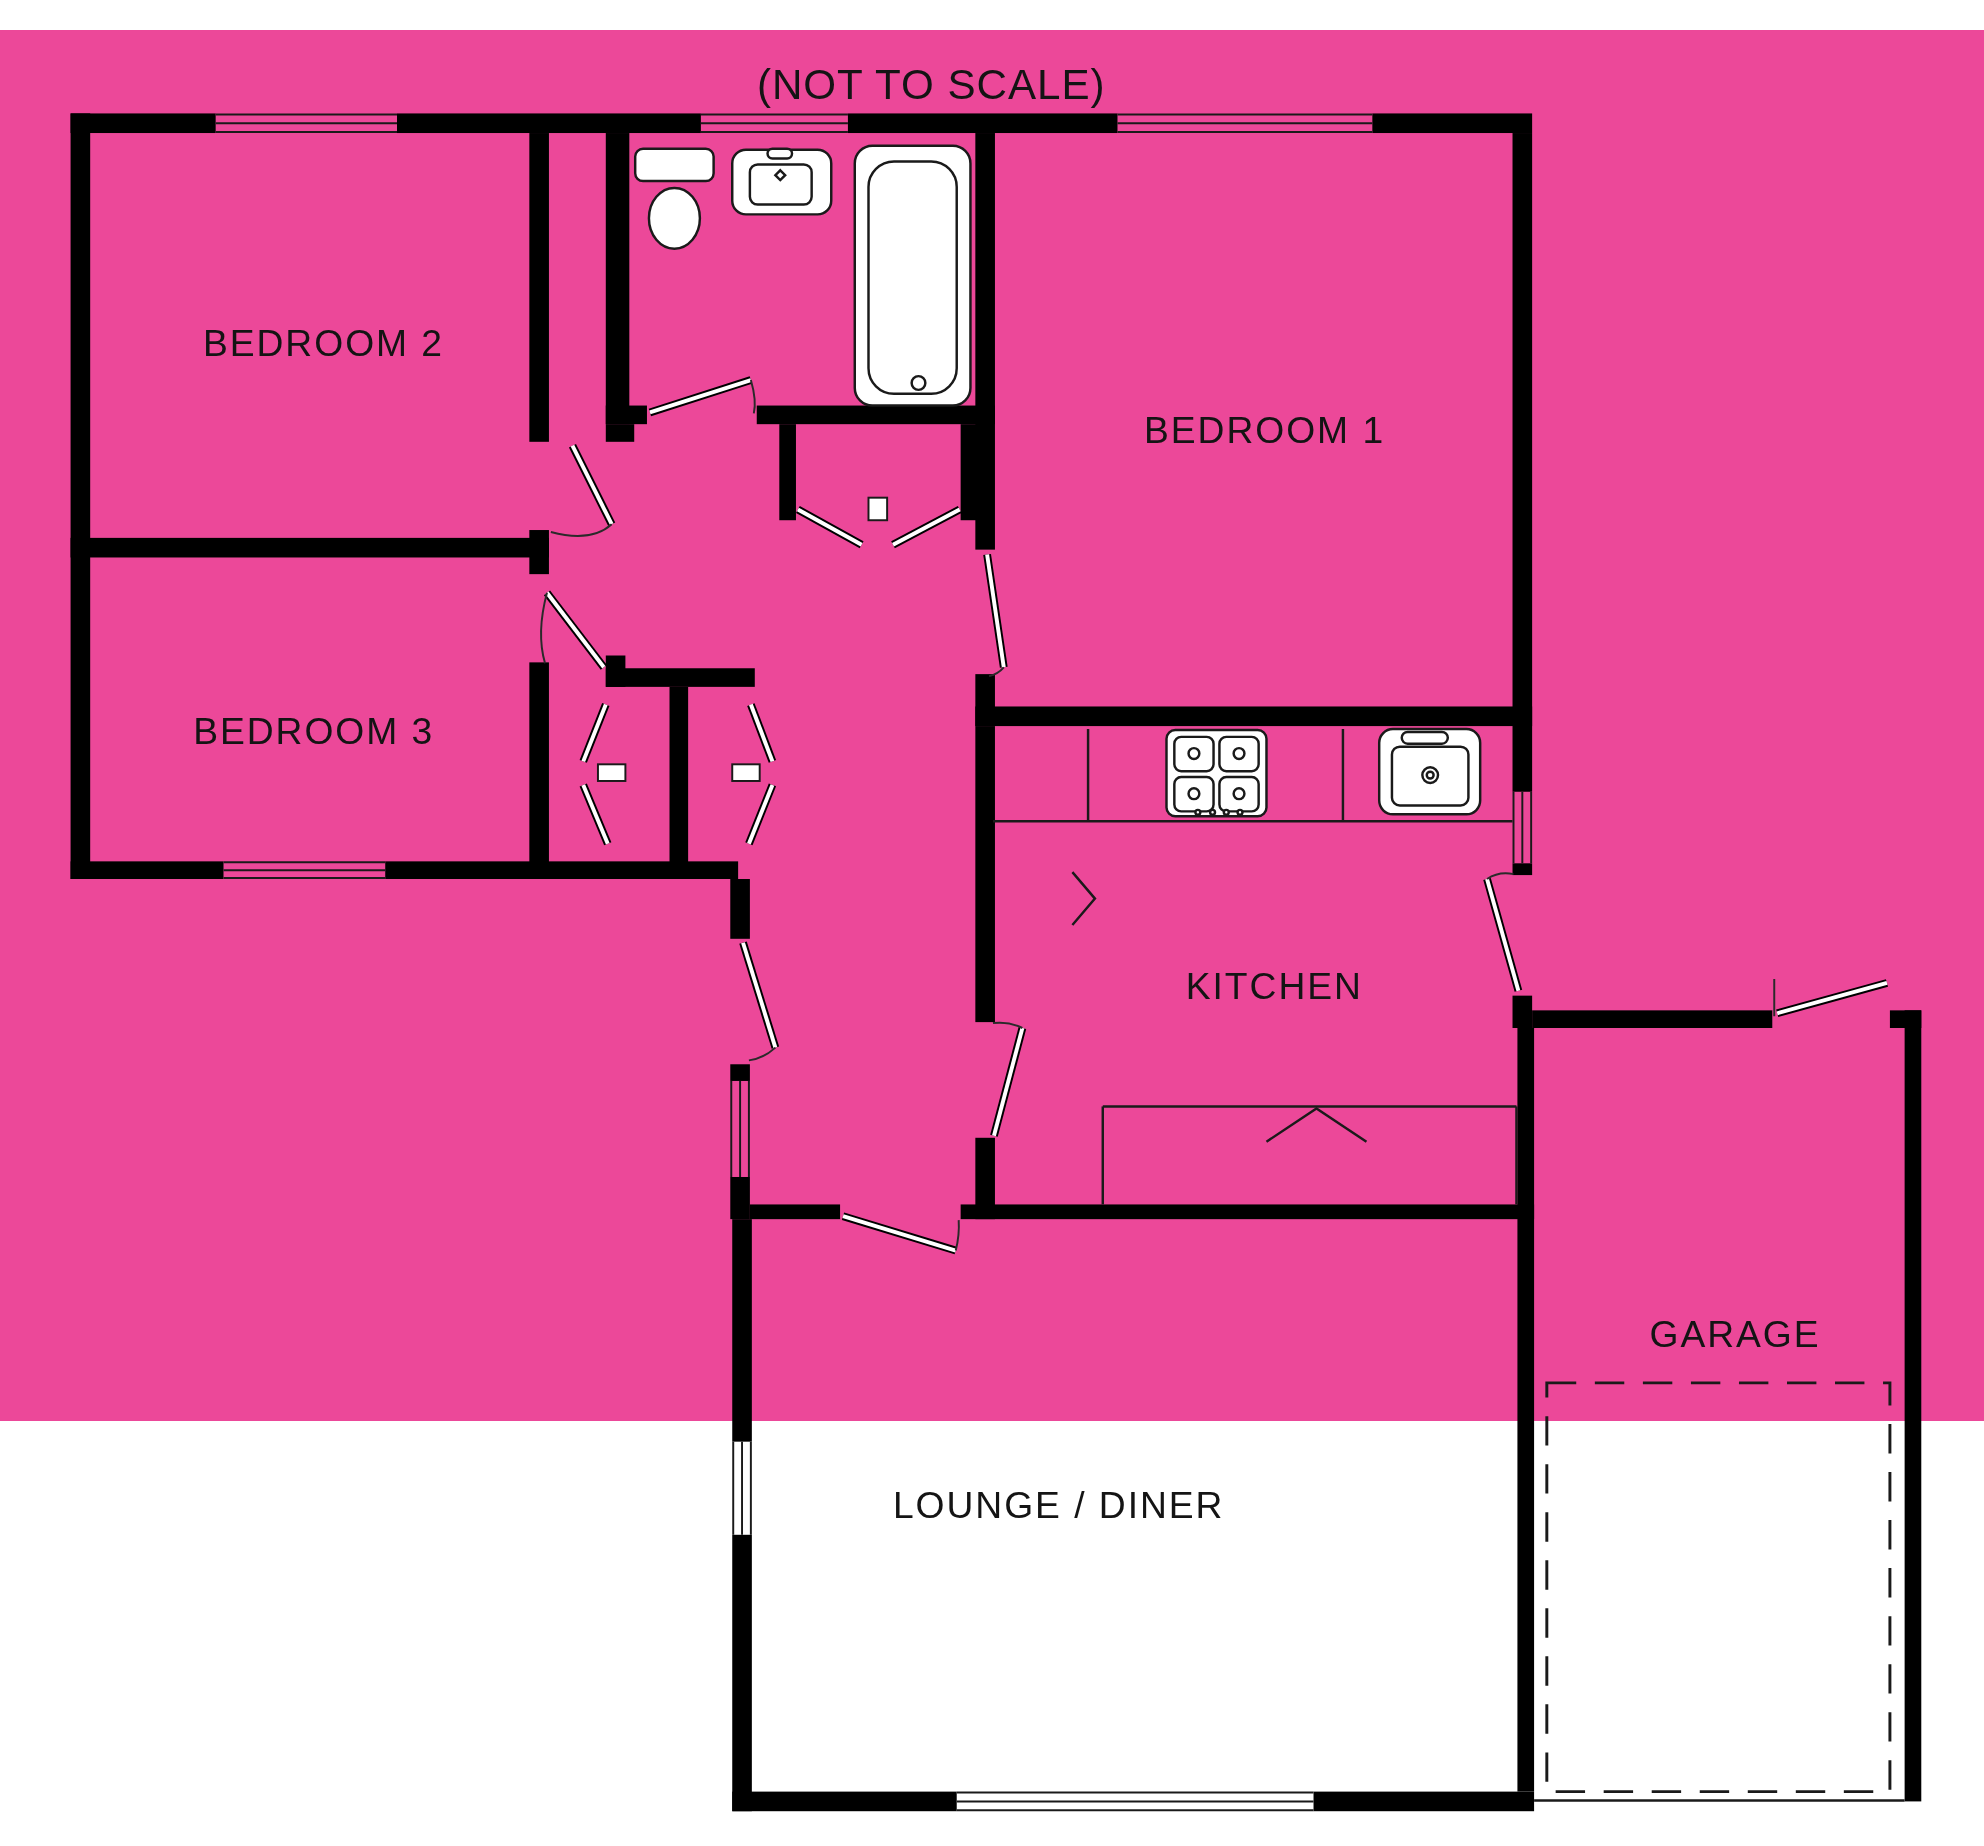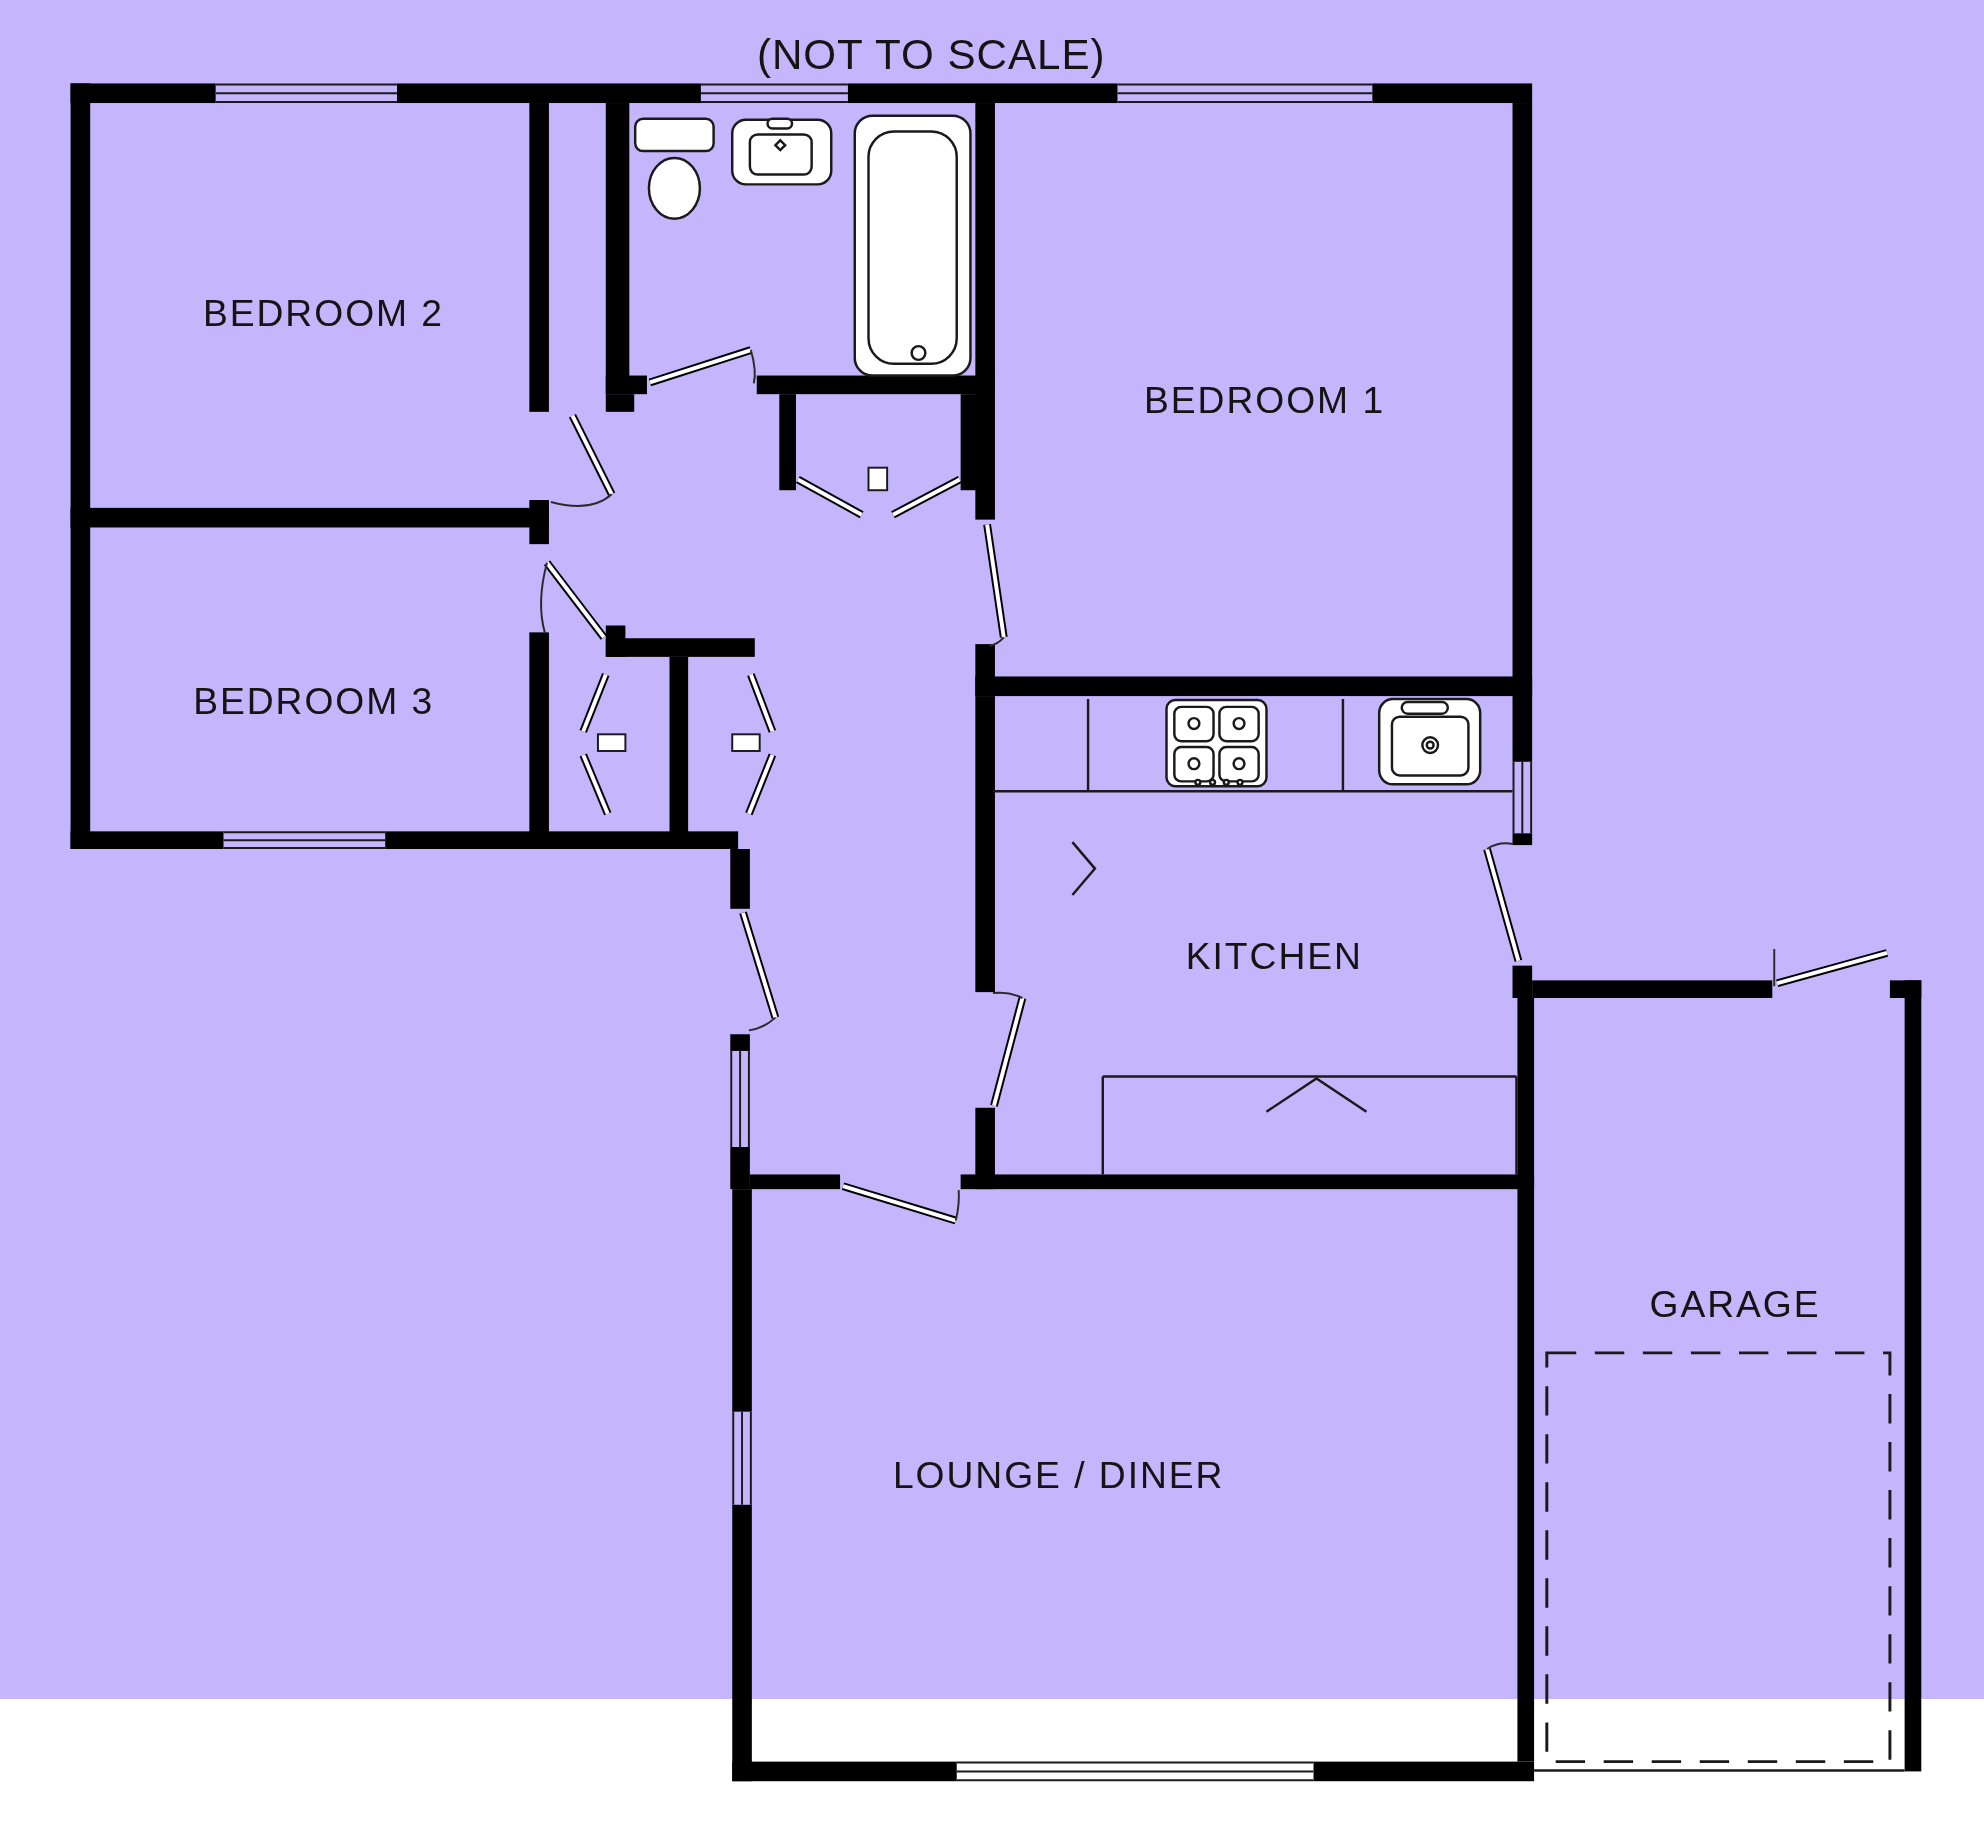--- a/index.html
+++ b/index.html
@@ -1,17 +1,17 @@
 <!DOCTYPE html>
 <html><head>
 <meta charset="utf-8">
 <style>
   html,body{margin:0;padding:0;background:#ffffff;}
   body{width:1985px;height:1847px;font-family:"Liberation Sans",sans-serif;}
-  #plan-wrap{width:1985px;height:1699px;position:relative;background:#c4b5fd;}
+  #plan-wrap{width:1985px;height:1391px;position:relative;background:#ec4899;margin-top:30px;}
   svg{display:block;}
   .wall{fill:#000000;stroke:none;}
   .thin{stroke:#1a1a1a;stroke-width:2.5;fill:none;}
   .fixture{stroke:#1a1a1a;stroke-width:2.5;fill:#ffffff;}
   .win{stroke:#1a1a1a;stroke-width:2;fill:none;}
   .leaf-outer{stroke:#000000;stroke-width:8;fill:none;stroke-linecap:butt;}
   .leaf-inner{stroke:#ffffff;stroke-width:4;fill:none;stroke-linecap:butt;}
   .arc{stroke:#2a2a2a;stroke-width:2;fill:none;}
   .knob{fill:#ffffff;stroke:#1a1a1a;stroke-width:2;}
   .dashed{stroke:#1a1a1a;stroke-width:3;fill:none;stroke-dasharray:30 19;}

